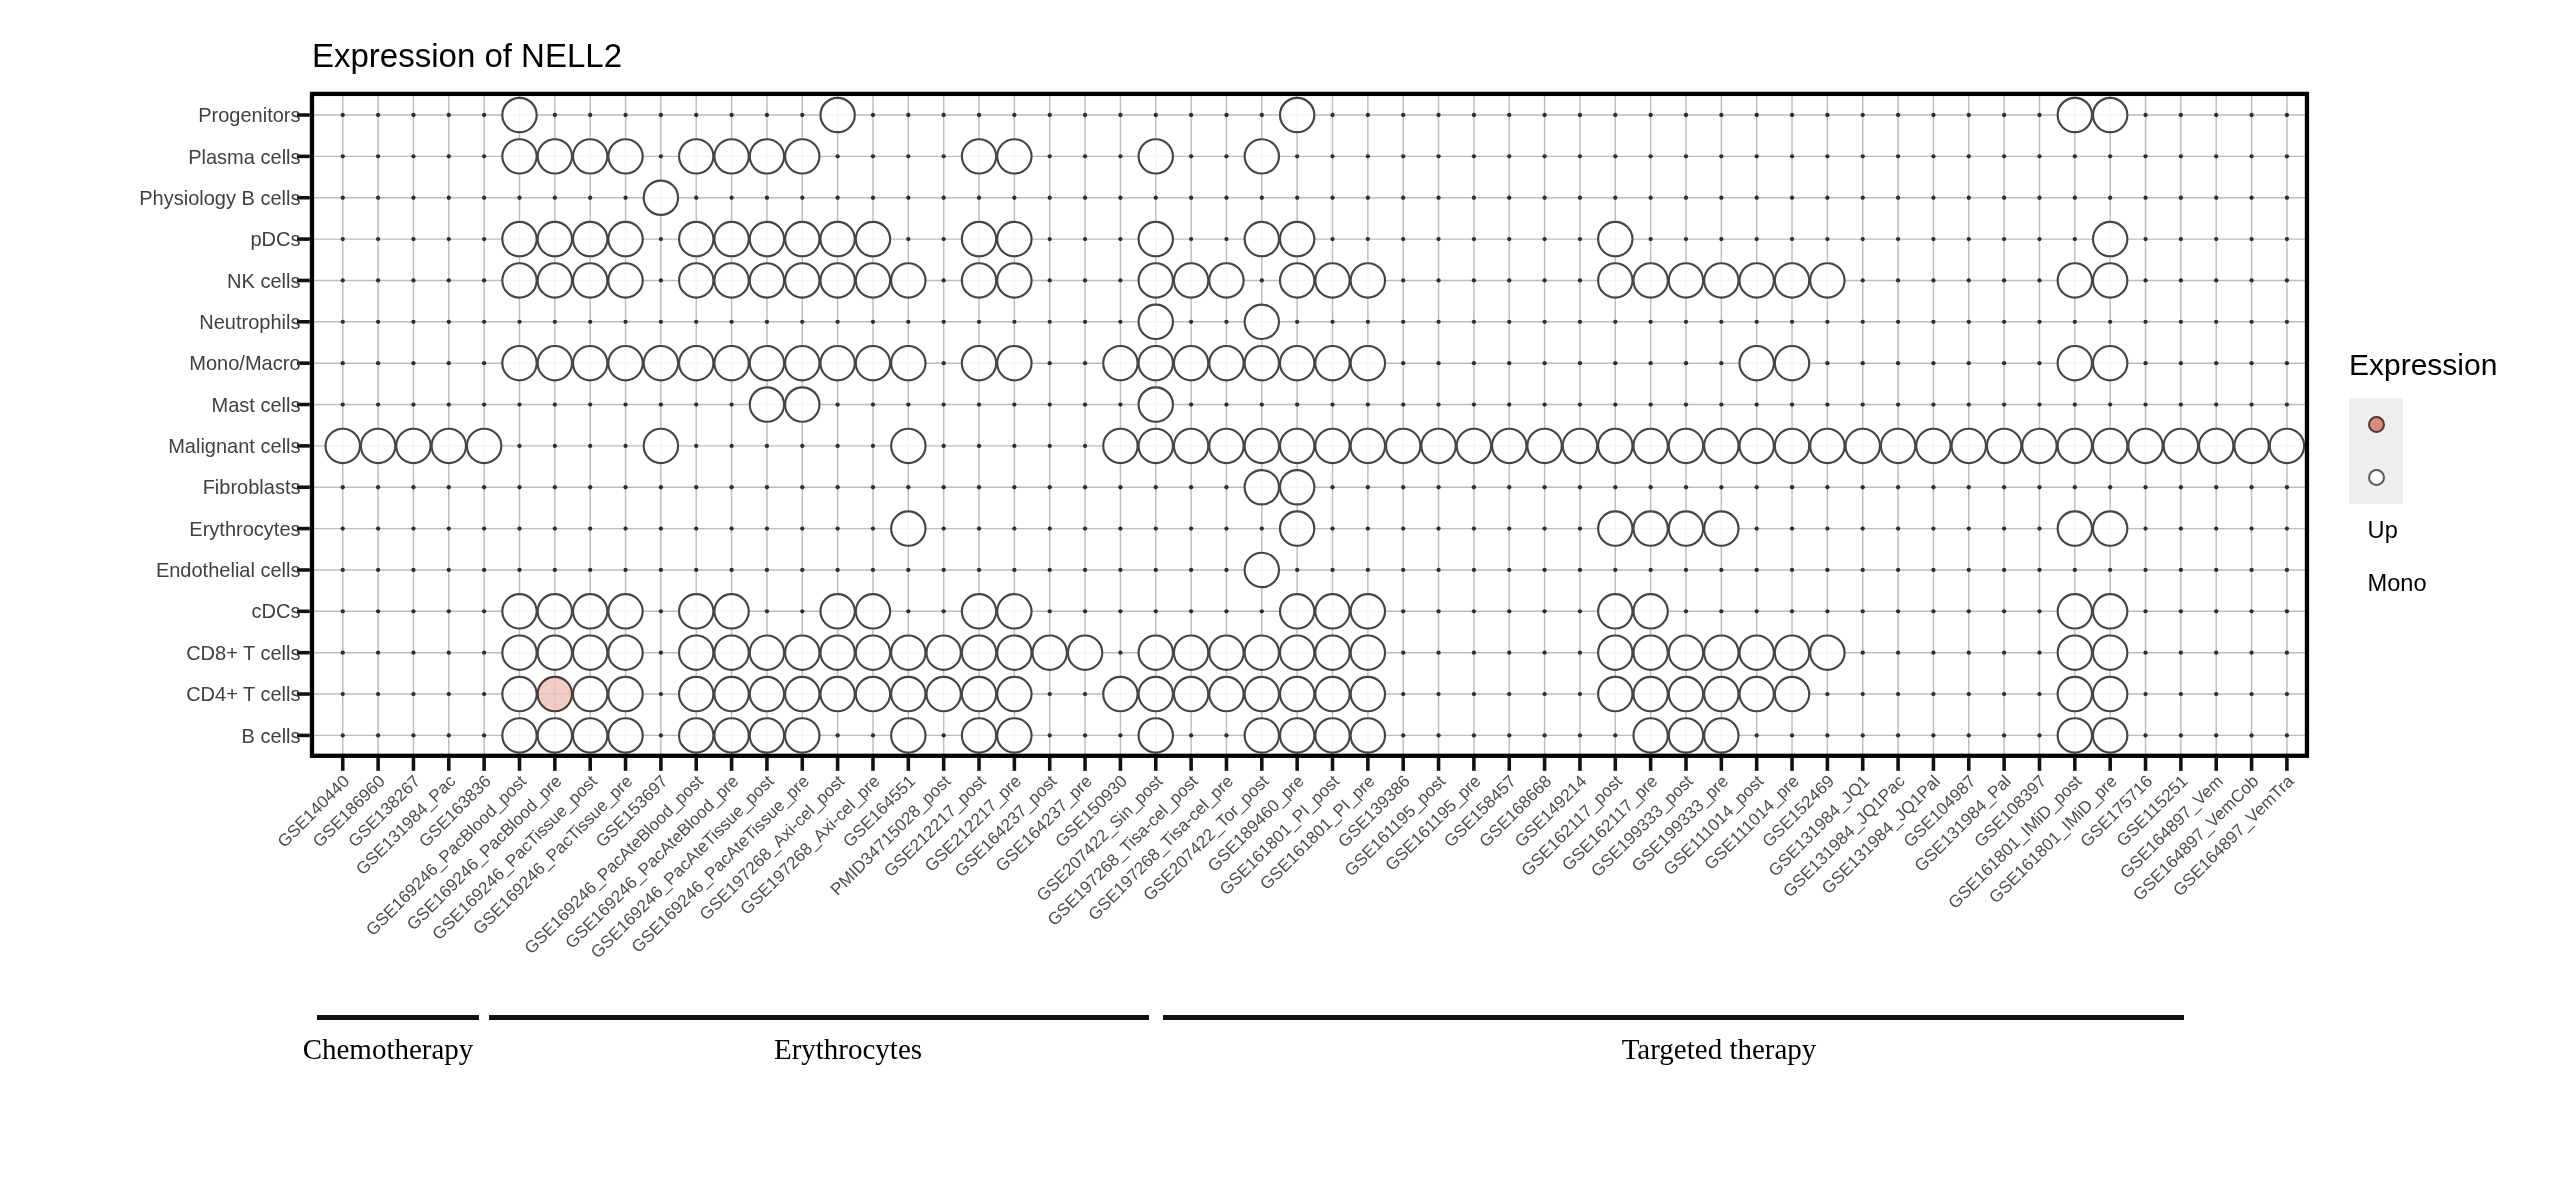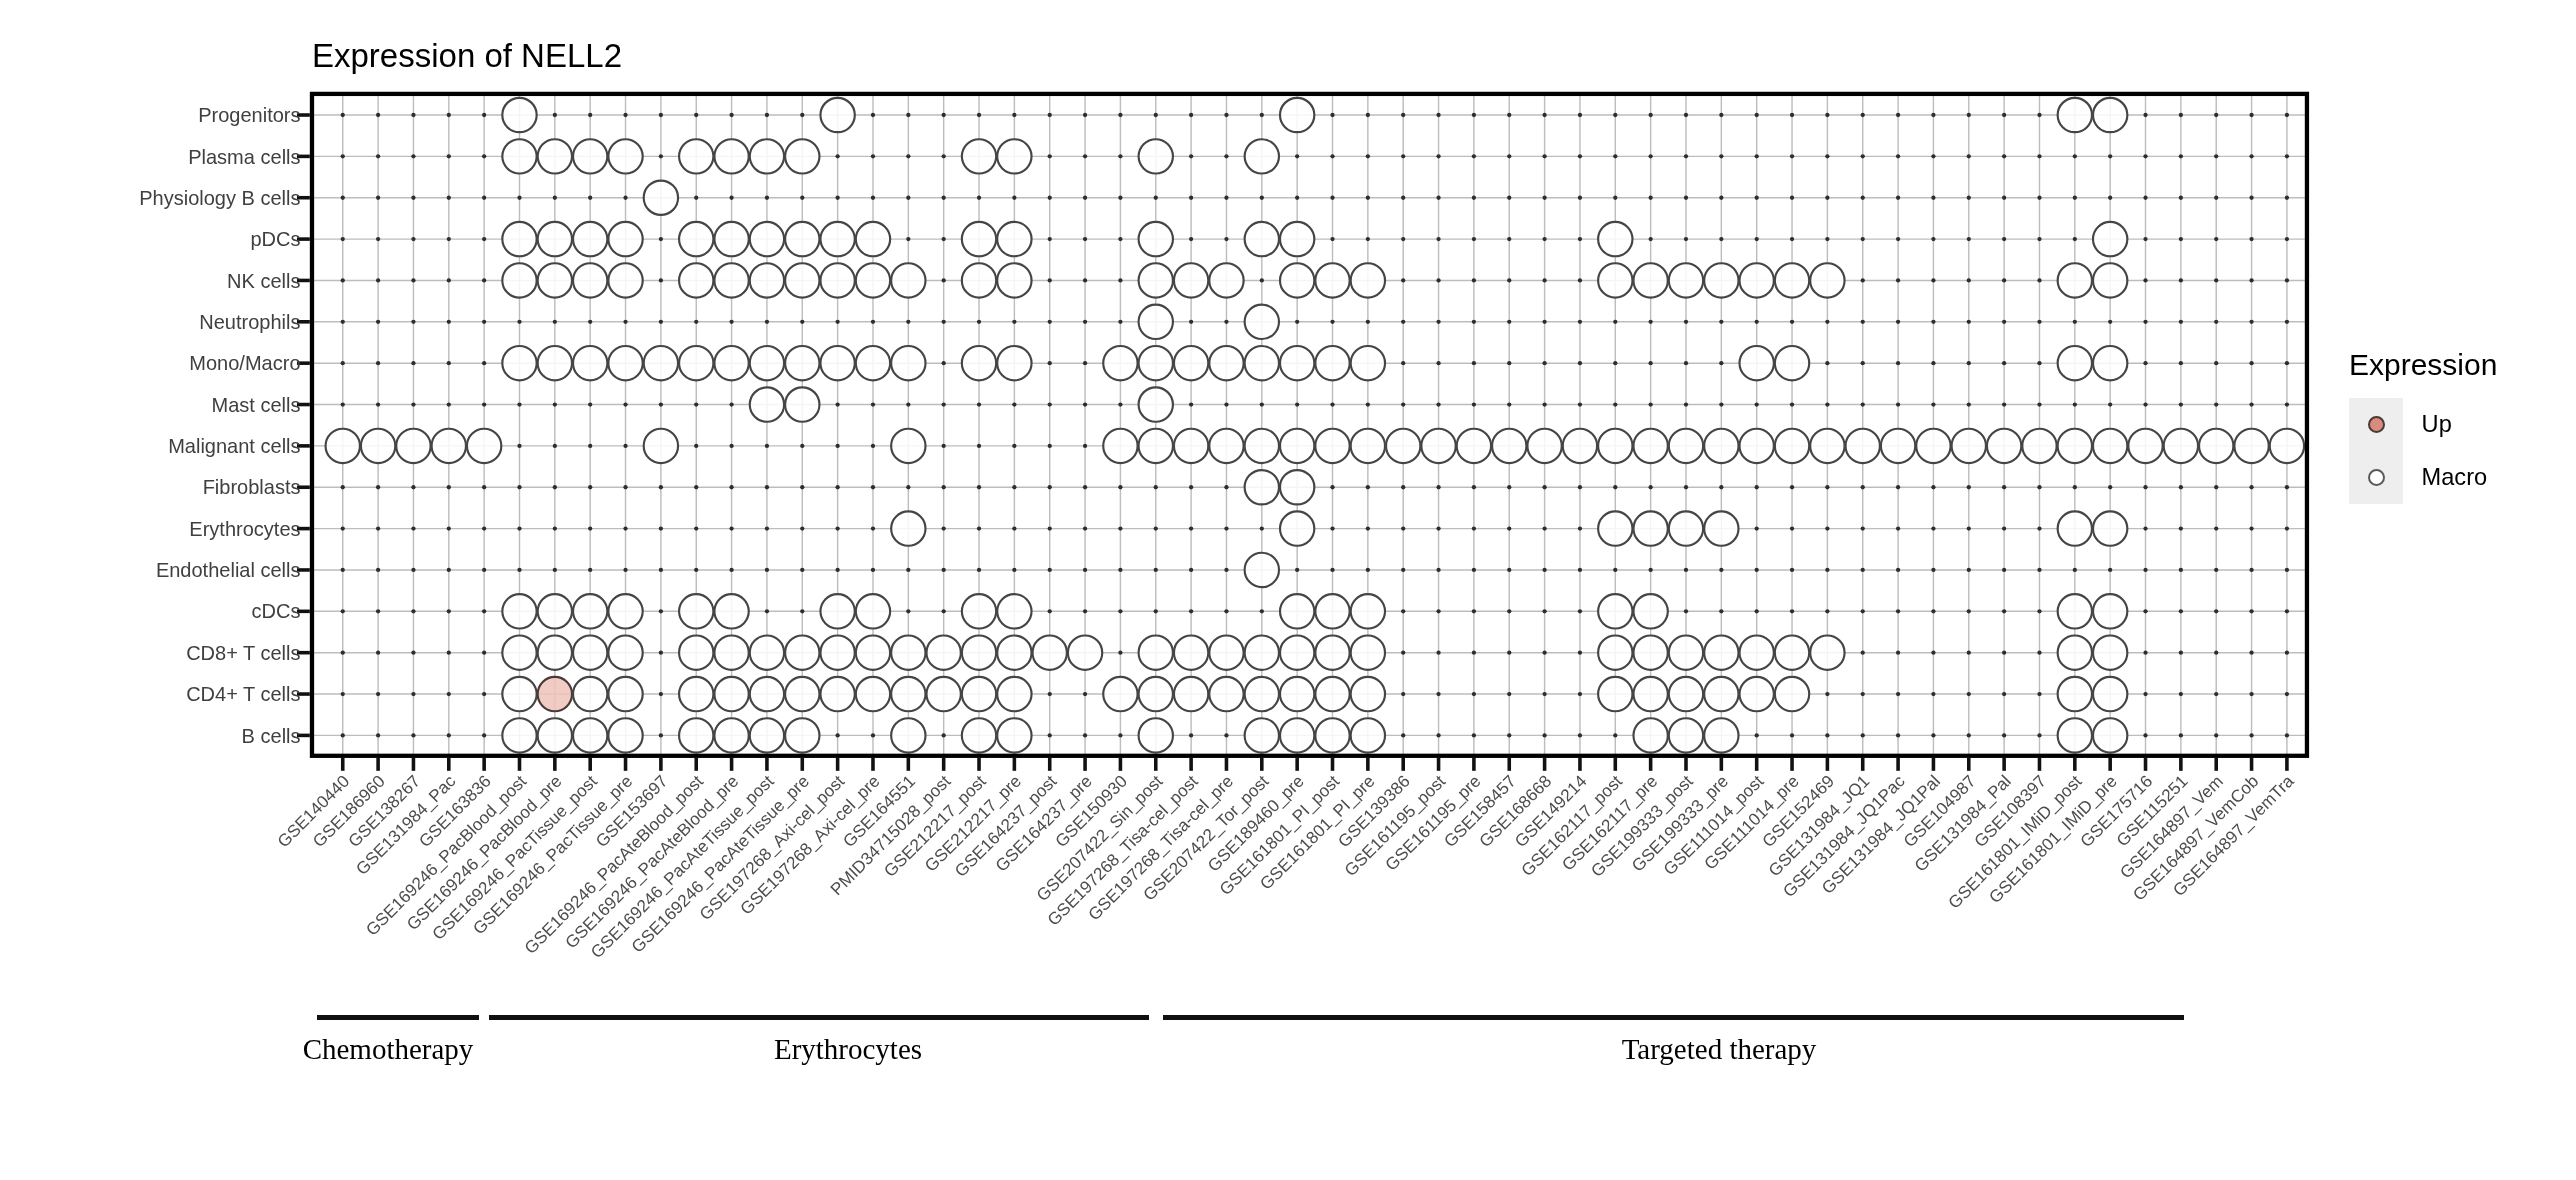--- a/index.html
+++ b/index.html
@@ -2,21 +2,21 @@
 <html style="font-size:11.4px"><head>
 <meta charset="utf-8">
 <style>
   html,body{margin:0;padding:0;background:#ffffff;}
   #stage{position:relative;width:2500px;height:1181px;background:#ffffff;overflow:hidden;
          font-family:"Liberation Sans","DejaVu Sans",sans-serif;}
   #plot-svg{position:absolute;left:0;top:0;}
   .page-title{position:absolute;left:312px;top:37px;font-size:33px;color:#000;letter-spacing:0px;}
   .legend{position:absolute;left:2349px;top:348px;}
   .legend-title{font-size:30px;color:#000;margin-bottom:16px;}
-  .legend-body{display:flex;flex-direction:row;}
+  .legend-body{display:flex;flex-direction:column;}
   .legend-keys{background:#efeeee;width:54px;display:flex;flex-direction:column;}
   .legend-key-cell{width:54px;height:53px;display:flex;align-items:center;justify-content:center;}
   .legend-dot{width:17px;height:17px;border-radius:50%;box-sizing:border-box;}
   .legend-dot.up{background:#d98b7e;border:2.1px solid #4a3a36;}
   .legend-dot.none{background:#ffffff;border:2.1px solid #5a5a5a;}
   .legend-labels{display:flex;flex-direction:column;margin-left:18.6px;}
   .legend-label-cell{height:53px;display:flex;align-items:center;font-size:23.6px;color:#000;}
   .caption{position:absolute;font-family:"Liberation Serif","DejaVu Serif",serif;
            font-size:29px;color:#000;transform:translateX(-50%);white-space:nowrap;text-align:right;}
   .underline-bar{position:absolute;height:5px;background:#111;}
@@ -1150,21 +1150,21 @@
       <div class="legend-keys">
         <div class="legend-key-cell">
           <span class="legend-dot up"></span>
         </div>
         <div class="legend-key-cell">
           <span class="legend-dot none"></span>
         </div>
       </div>
       <div class="legend-labels">
         <div class="legend-label-cell">Up</div>
-        <div class="legend-label-cell">Macro</div>
+        <div class="legend-label-cell">Mono</div>
       </div>
     </div>
   </div>
 
   <div class="underline-bar" style="left:317px;top:1015px;width:162px;"></div>
   <div class="underline-bar" style="left:489px;top:1015px;width:660px;"></div>
   <div class="underline-bar" style="left:1163px;top:1015px;width:1021px;"></div>
 
   <div class="caption" style="left:388px;top:1033px;">Chemotherapy</div>
   <div class="caption" style="left:848px;top:1033px;">Erythrocytes</div>

